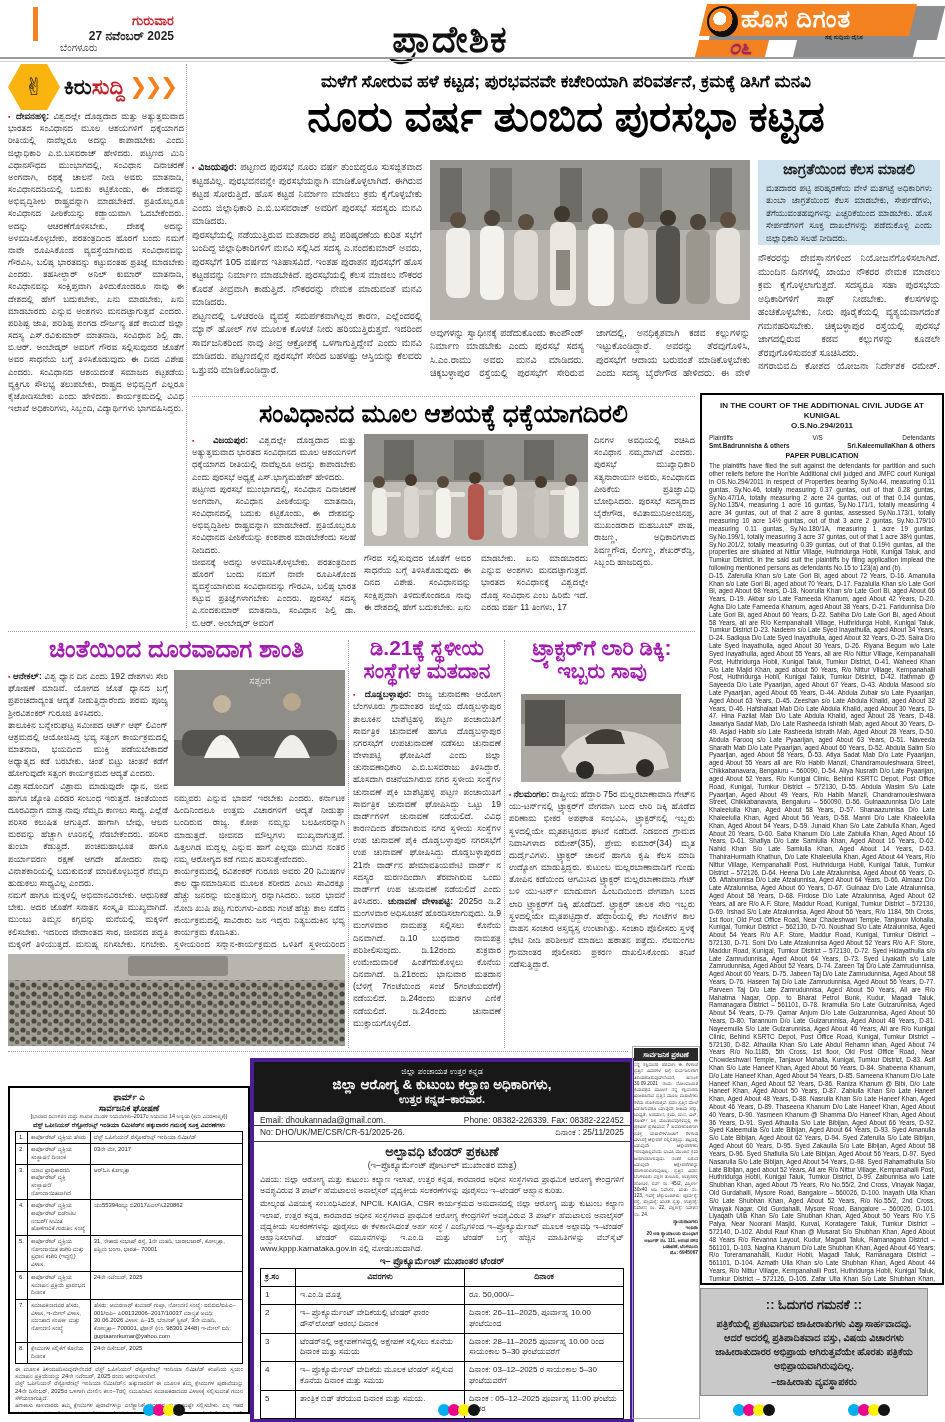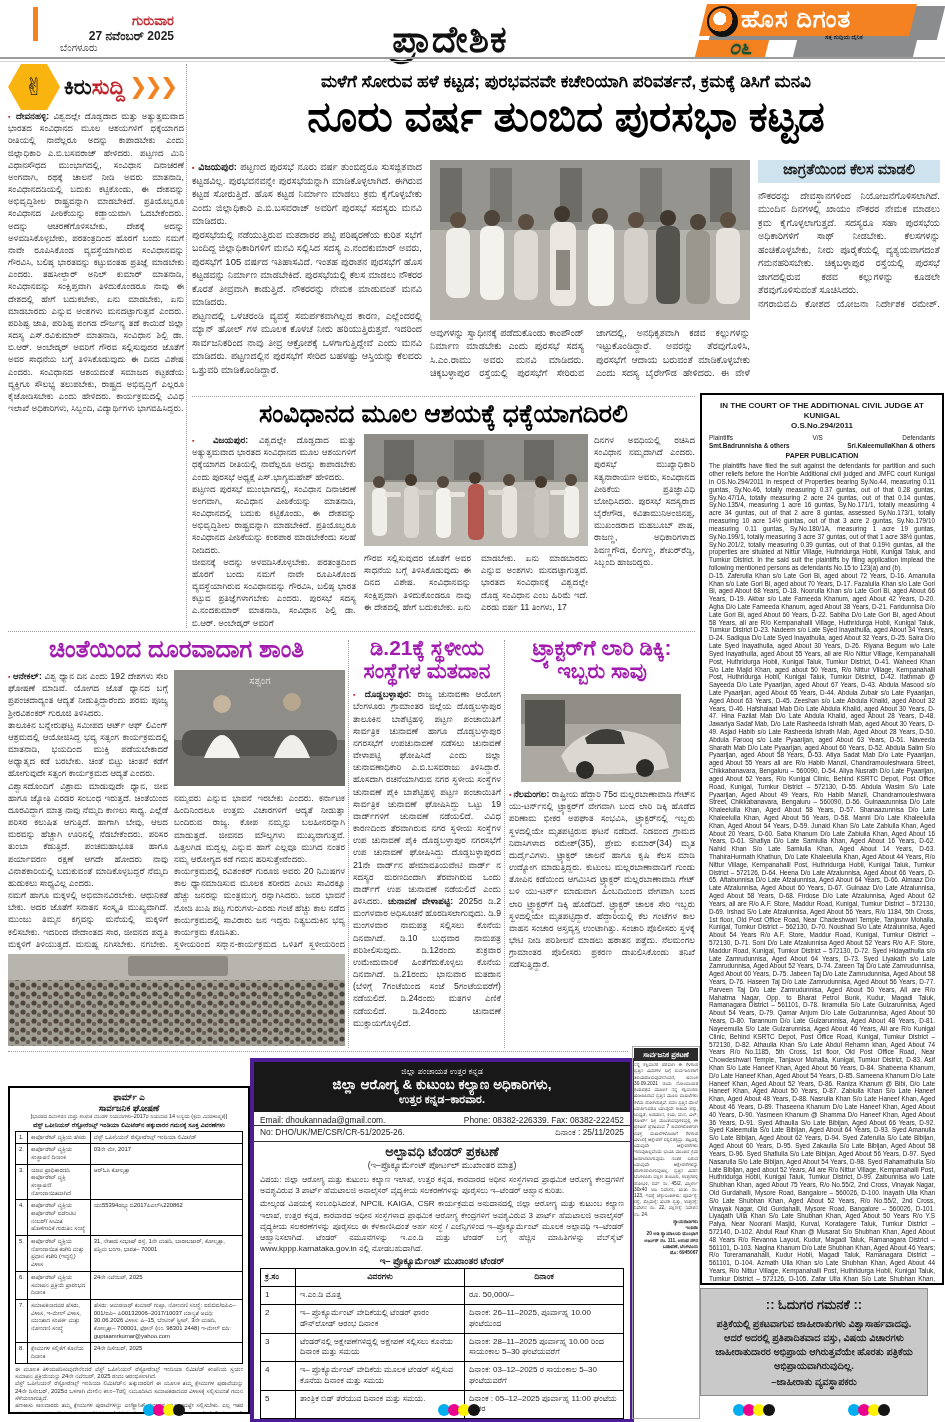--- a/index.html
+++ b/index.html
@@ -65,21 +65,21 @@
     <div class="abs" id="section-title" style="left:250px;top:19px;width:400px;text-align:center;">ಪ್ರಾದೇಶಿಕ</div>
 
     <div class="abs" style="left:695px;top:0;width:250px;height:57px;">
       <div class="abs skew" style="left:18px;top:6px;width:228px;height:34px;background:#8a8c8e;"></div>
       <div class="abs skew" style="left:8px;top:4px;width:210px;height:32px;background:#f58220;"></div>
       <div class="abs" style="left:12px;top:6px;width:27px;height:27px;border-radius:50%;background:radial-gradient(circle at 40% 40%, #fff 0 28%, #f58220 29% 55%, #111 56%);border:2px solid #111;"></div>
       <div class="abs" style="left:46px;top:5px;font-size:24px;font-weight:bold;color:#fff;letter-spacing:1px;">ಹೊಸ ದಿಗಂತ</div>
       <div class="abs" style="left:130px;top:34px;font-size:6px;color:#222;font-weight:bold;">ಸತ್ಯ ಸುದ್ದಿಯ ದೈನಿಕ</div>
       <div class="abs skew" style="left:100px;top:40px;width:120px;height:17px;background:#8a8c8e;"></div>
       <div class="abs skew" style="left:2px;top:40px;width:70px;height:17px;background:#f58220;"></div>
-      <div class="abs" style="left:34px;top:36px;font-size:20px;font-weight:bold;color:#14532d;font-style:italic;text-shadow:0 0 2px #555;">೦೬</div>
+      <div class="abs" style="left:34px;top:36px;font-size:20px;font-weight:bold;color:#be185d;font-style:italic;text-shadow:0 0 2px #555;">೦೬</div>
     </div>
   </div>
   <div class="abs" id="hdr-rule"></div>
 
   <div class="abs clip" style="left:8px;top:64px;width:176px;height:564px;">
     <div style="display:flex;align-items:center;gap:4px;">
       <div class="hex">✌</div>
       <div style="font-size:21px;font-weight:bold;">
         <span style="color:#111;">ಕಿರು</span><span style="color:#c2242b;">ಸುದ್ದಿ</span>
       </div>
@@ -151,20 +151,21 @@
             <rect x="-2" y="16" width="24" height="76" rx="8" fill="#e4e2db"></rect>
           </g>
       </g>
     </svg>
 
     <div class="abs clip body-txt just pre" style="left:238px;top:262px;width:320px;height:66px;column-count:2;column-gap:12px;">ಅವುಗಳನ್ನು ಸ್ವಾಧೀನಕ್ಕೆ ಪಡೆದುಕೊಂಡು ಕಾಂಪೌಂಡ್ ನಿರ್ಮಾಣ ಮಾಡಬೇಕು ಎಂದು ಪುರಸಭೆ ಸದಸ್ಯ ಸಿ.ಎಂ.ರಾಮು ಅವರು ಮನವಿ ಮಾಡಿದರು. ಚಿಕ್ಕಬಳ್ಳಾಪುರ ರಸ್ತೆಯಲ್ಲಿ ಪುರಸಭೆಗೆ ಸೇರಿರುವ ಜಾಗದಲ್ಲಿ, ಅನಧಿಕೃತವಾಗಿ ಕಡವ ಕಲ್ಲುಗಳನ್ನು ಇಟ್ಟುಕೊಂಡಿದ್ದಾರೆ. ಅವರನ್ನು ತೆರವುಗೊಳಿಸಿ, ಪುರಸಭೆಗೆ ಆದಾಯ ಬರುವಂತೆ ಮಾಡಿಕೊಳ್ಳಬೇಕು ಎಂದು ಸದಸ್ಯ ಬೈರೇಗೌಡ ಹೇಳಿದರು. ಈ ವೇಳೆ ಮಾತನಾಡಿದ ಜಿಲ್ಲಾಧಿಕಾರಿ ಎ.ಬಿ.ಬಸವರಾಜು ಅವರು, ಪೊಲೀಸ್ ಬಂದೋಬಸ್ತ್ ನಲ್ಲಿ ಪುರಸಭೆಯ ಒತ್ತುವರಿ ಜಾಗಗಳನ್ನು ಸ್ವಾಧೀನಕ್ಕೆ ಪಡೆದುಕೊಂಡು, ಕಾಂಪೌಂಡ್ ನಿರ್ಮಾಣ ಮಾಡಿ,</div>
 
     <div class="abs" style="left:566px;top:96px;width:182px;">
       <div class="bluebox">
         <div style="font-weight:bold;font-size:14.5px;text-align:center;margin-bottom:4px;">ಜಾಗ್ರತೆಯಿಂದ ಕೆಲಸ ಮಾಡಲಿ</div>
+        <div class="just" style="font-size:8.6px;line-height:1.45;">ಮತದಾರರ ಪಟ್ಟಿ ಪರಿಷ್ಕರಣೆಯ ವೇಳೆ ಮತಗಟ್ಟೆ ಅಧಿಕಾರಿಗಳು ತುಂಬಾ ಜಾಗ್ರತೆಯಿಂದ ಕೆಲಸ ಮಾಡಬೇಕು, ಸೇರ್ಪಡೆಗಳು, ತೆಗೆಯುವಂತಹವುಗಳನ್ನು ಎಚ್ಚರಿಕೆಯಿಂದ ಮಾಡಬೇಕು. ಹೊಸ ಸೇರ್ಪಡೆಗಳಿಗೆ ಸೂಕ್ತ ದಾಖಲೆಗಳನ್ನು ಪಡೆದುಕೊಳ್ಳಿ ಎಂದು ಜಿಲ್ಲಾಧಿಕಾರಿ ಸಲಹೆ ನೀಡಿದರು.</div>
       </div>
       <div class="clip body-txt just pre" style="height:118px;margin-top:6px;">ನೌಕರರನ್ನು ದೇವಸ್ಥಾನಗಳಿಂದ ನಿಯೋಜನೆಗೊಳಿಸಲಾಗಿದೆ. ಮುಂದಿನ ದಿನಗಳಲ್ಲಿ ಖಾಯಂ ನೌಕರರ ನೇಮಕ ಮಾಡಲು ಕ್ರಮ ಕೈಗೊಳ್ಳಲಾಗುತ್ತದೆ. ಸದಸ್ಯರೂ ಸಹಾ ಪುರಸಭೆಯ ಅಧಿಕಾರಿಗಳಿಗೆ ಸಾಥ್ ನೀಡಬೇಕು. ಕೆಲಸಗಳನ್ನು ಹಂಚಿಕೊಳ್ಳಬೇಕು, ನೀರು ಪೂರೈಕೆಯಲ್ಲಿ ವ್ಯತ್ಯಯವಾಗದಂತೆ ಗಮನಹರಿಸಬೇಕು. ಚಿಕ್ಕಬಳ್ಳಾಪುರ ರಸ್ತೆಯಲ್ಲಿ ಪುರಸಭೆ ಜಾಗದಲ್ಲಿರುವ ಕಡವ ಕಲ್ಲುಗಳನ್ನು ಕೂಡಲೇ ತೆರವುಗೊಳಿಸುವಂತೆ ಸೂಚಿಸಿದರು.
 ನಗರಾಭಿವೃದ್ಧಿ ಕೋಶದ ಯೋಜನಾ ನಿರ್ದೇಶಕ ರಮೇಶ್, ಪುರಸಭೆ ಮುಖ್ಯಾಧಿಕಾರಿ ಸತ್ಯನಾರಾಯಣ, ಹಾಗೂ ಸಿಬ್ಬಂದಿ ಹಾಜರಿದ್ದರು.</div>
     </div>
   </div>
   <div class="abs dot-h" style="left:192px;top:396px;width:503px;"></div>
 
   <div class="abs" style="left:192px;top:400px;width:503px;height:228px;">
     <div class="hl-md">ಸಂವಿಧಾನದ ಮೂಲ ಆಶಯಕ್ಕೆ ಧಕ್ಕೆಯಾಗದಿರಲಿ</div>
     <div class="abs clip body-sm just" style="left:0;top:34px;width:164px;height:194px;">

